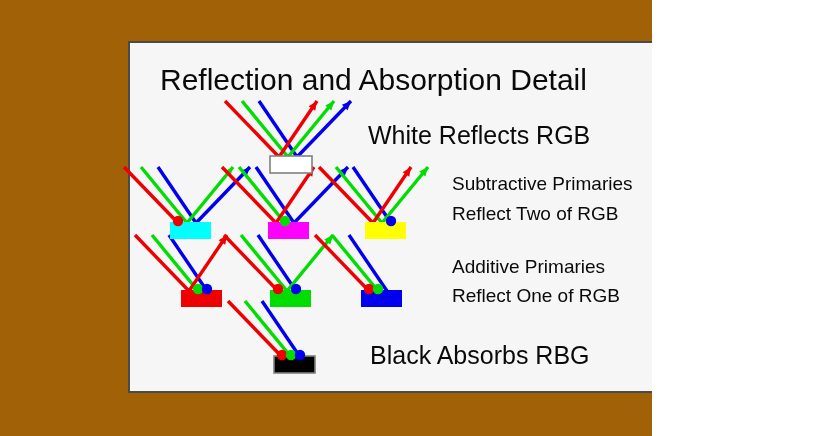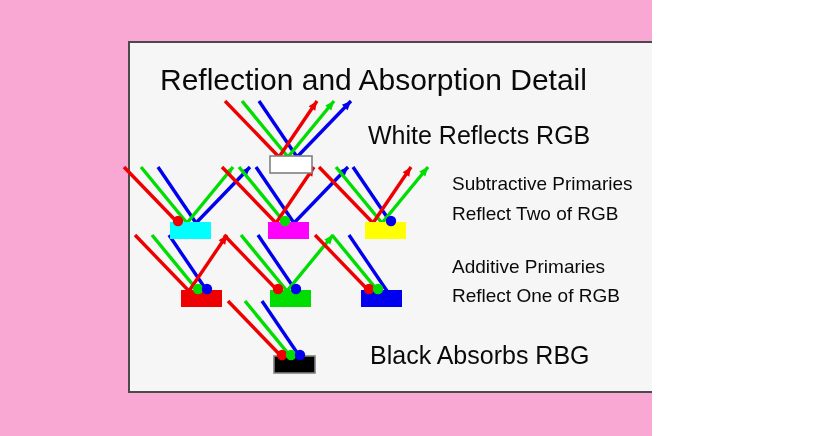--- a/index.html
+++ b/index.html
@@ -4,21 +4,21 @@
 <style>
   html, body {
     margin: 0;
     padding: 0;
     background: #ffffff;
   }
   #stage {
     position: relative;
     width: 652px;
     height: 436px;
-    background: #f9a8d4;
+    background: #a16207;
     font-family: "Liberation Sans", sans-serif;
     overflow: hidden;
   }
   #panel {
     position: absolute;
     left: 128px;
     top: 41px;
     width: 562px;
     height: 352px;
     background: #f6f6f6;

